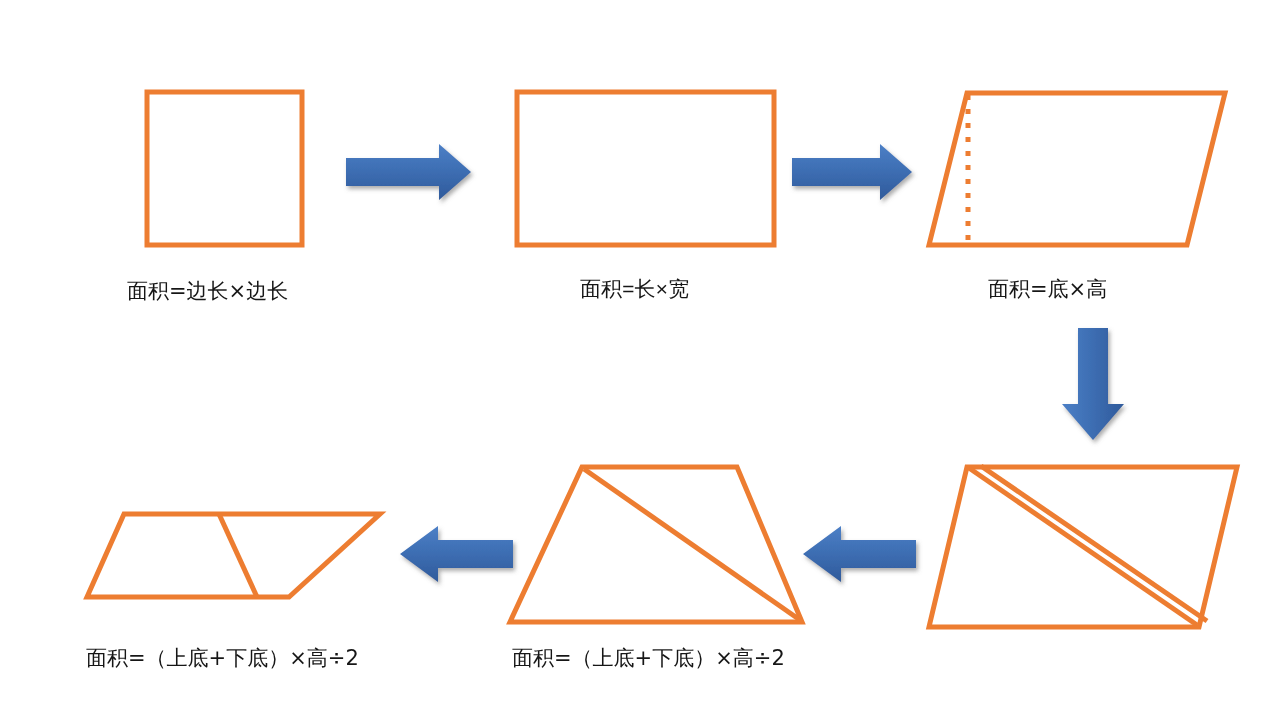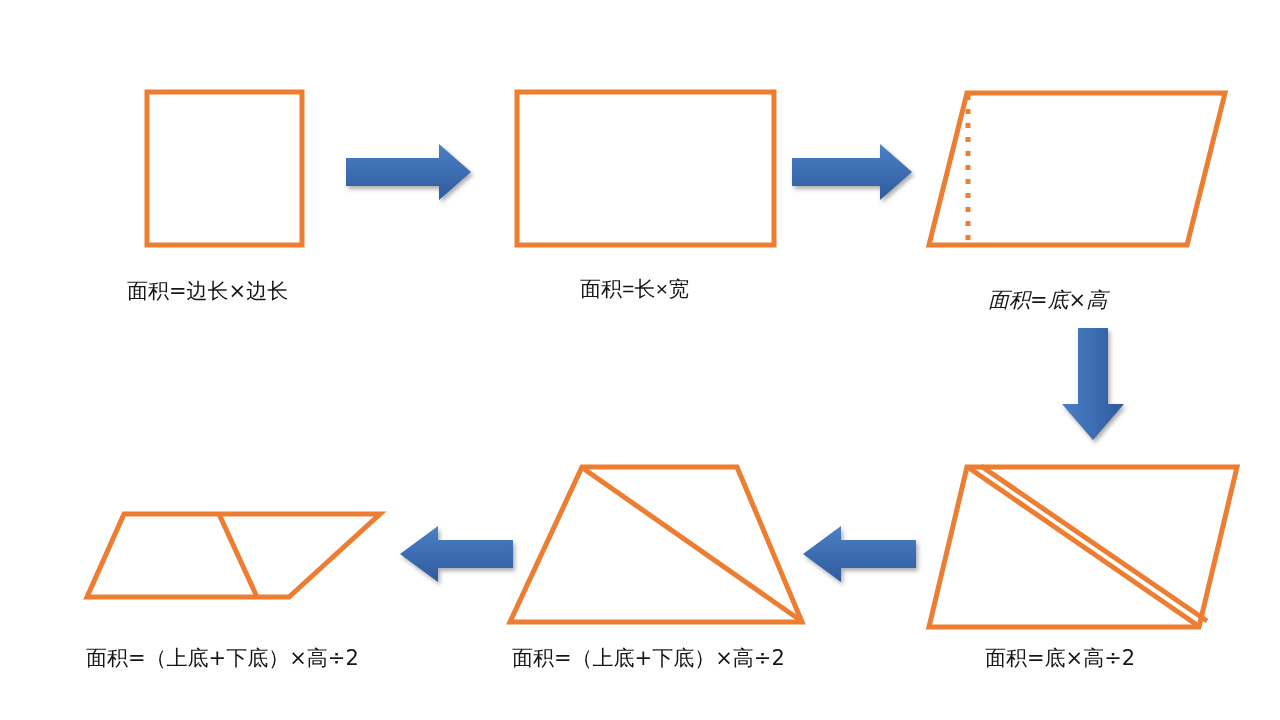--- a/index.html
+++ b/index.html
@@ -30,21 +30,21 @@
     position: absolute;
     font-family: "DejaVu Sans", "Liberation Sans", sans-serif;
     font-size: 21px;
     line-height: 26px;
     color: #161616;
     white-space: nowrap;
     letter-spacing: 0px;
   }
   .cap-square      { left: 80px;  top: 278px; }
   .cap-rectangle   { left: 533px; top: 278px; font-family: Liberation Mono, monospace; }
-  .cap-parallelo   { left: 941px; top: 287px; font-style: italic; }
+  .cap-parallelo   { left: 941px; top: 276px; }
   .cap-triangle    { left: 938px; top: 645px; }
   .cap-trapezoid   { left: 465px; top: 645px; }
   .cap-twotrap     { left: 39px;  top: 645px; }
 </style>
 </head>
 <body>
 
 <div id="canvas">
 
   <svg id="figure-layer" viewBox="0 0 1280 720" xmlns="http://www.w3.org/2000/svg">
@@ -115,19 +115,18 @@
     </g>
 
   </svg>
 
   <div class="caption cap-square">面积=边长×边长</div>
 
   <div class="caption cap-rectangle">面积=长×宽</div>
 
   <div class="caption cap-parallelo">面积=底×高</div>
 
-  <div class="caption cap-triangle">面积=底×高÷2</div>
 
   <div class="caption cap-trapezoid">面积=（上底+下底）×高÷2</div>
 
   <div class="caption cap-twotrap">面积=（上底+下底）×高÷2</div>
 
 </div>
 
 </body></html>

